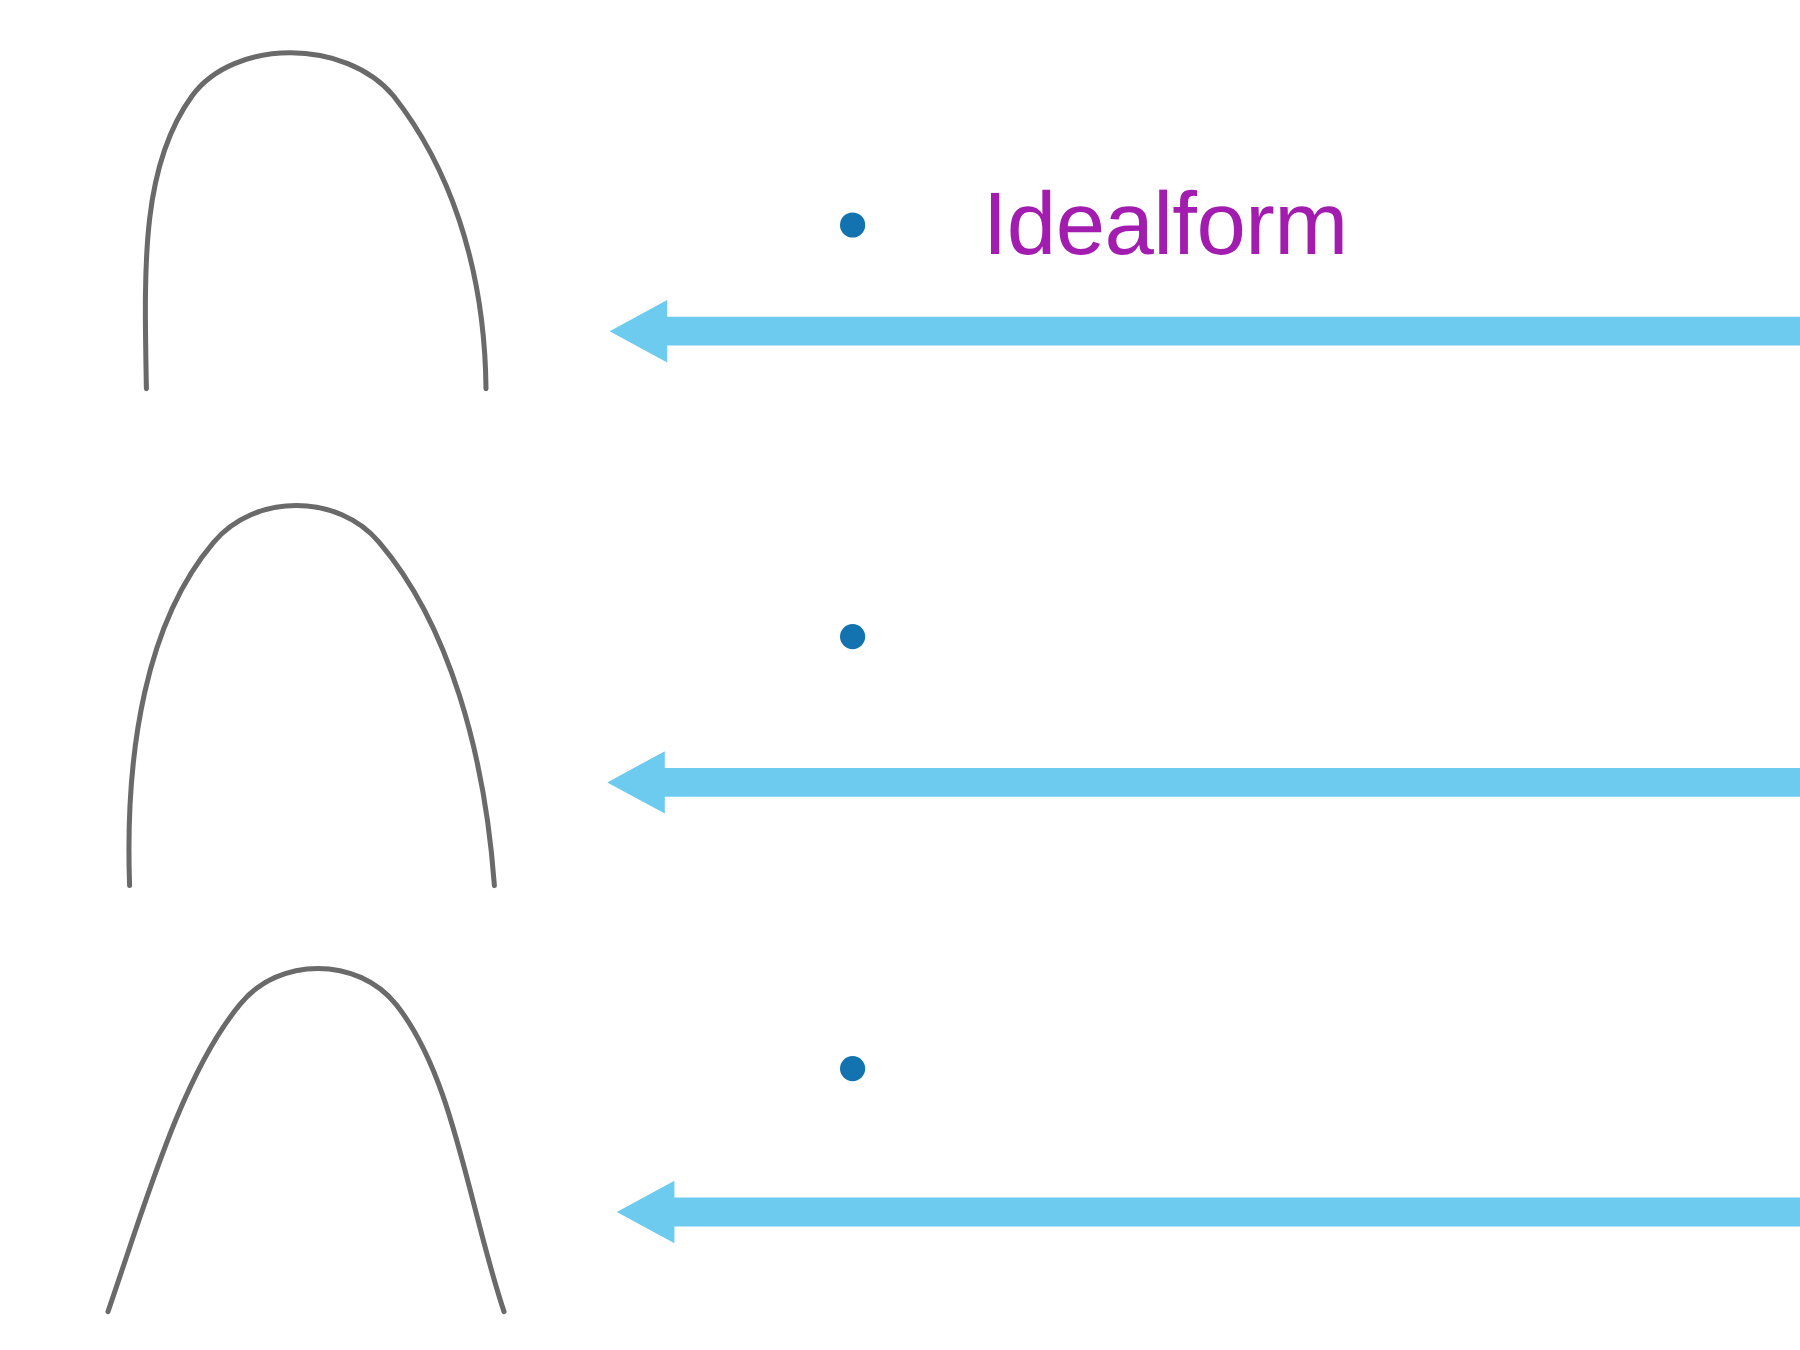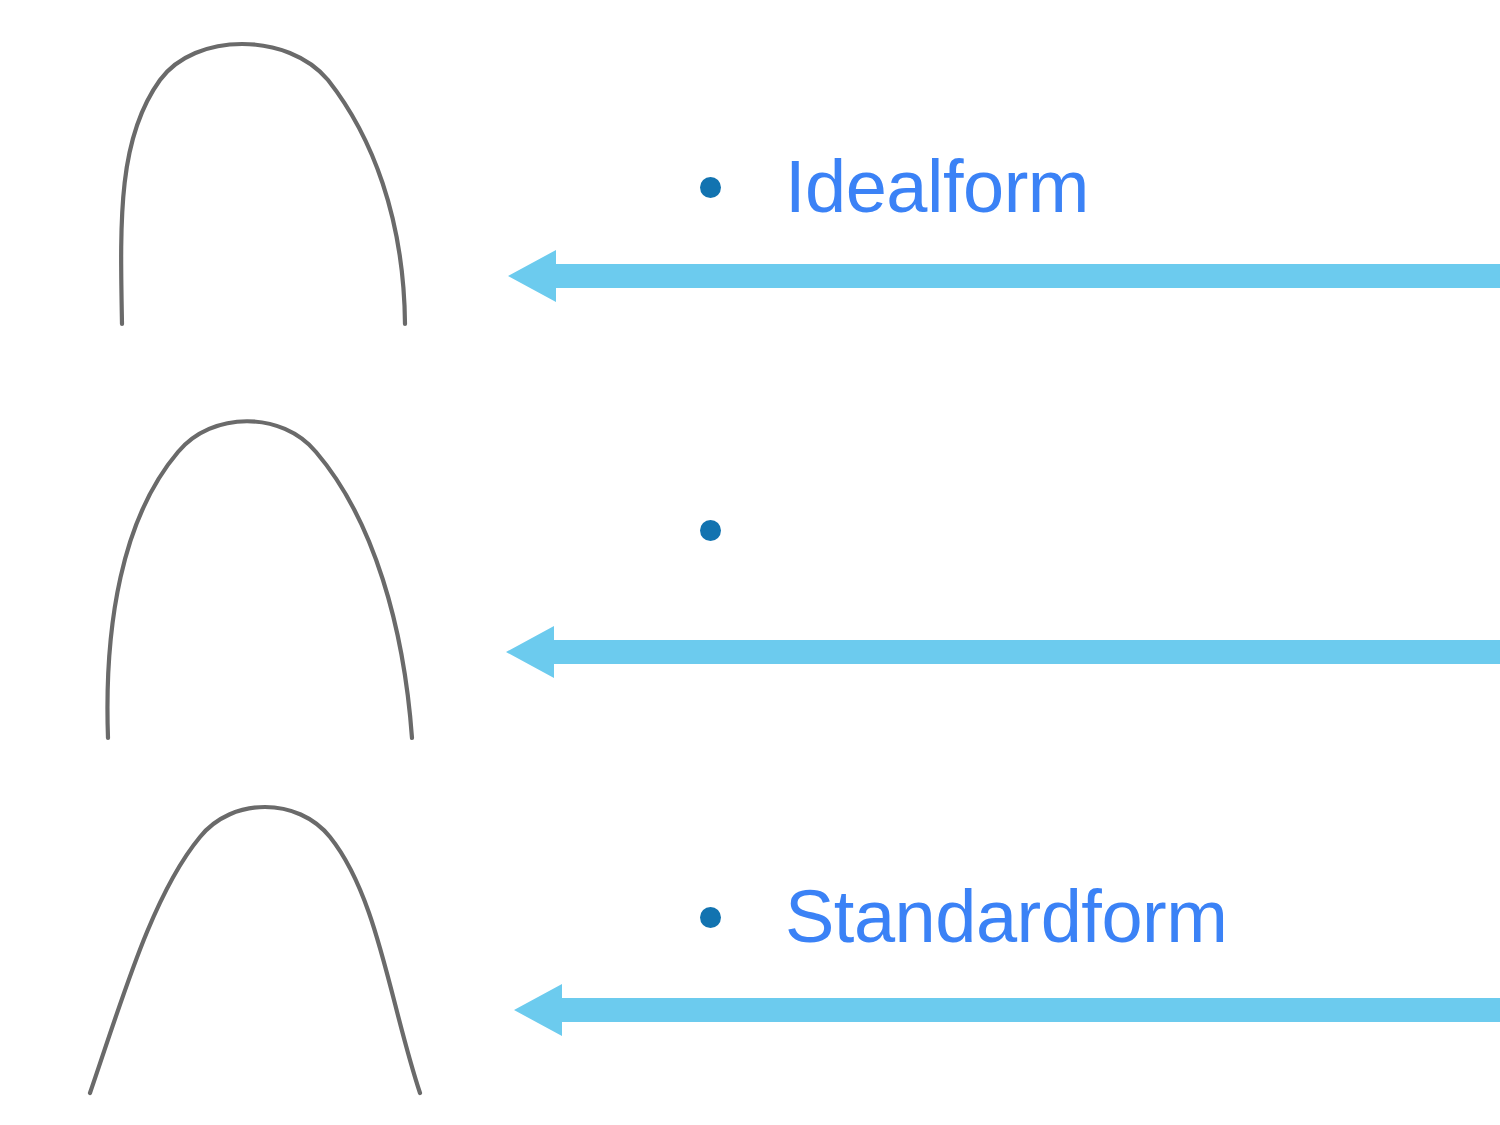--- a/index.html
+++ b/index.html
@@ -43,22 +43,22 @@
     white-space: nowrap;
   }
   .bullet-dot {
     width: 21px;
     height: 21px;
     border-radius: 50%;
     background: #1273B0;
     flex: 0 0 auto;
   }
   .bullet-label {
-    margin-left: 64px;
-    color: #3b82f6;
+    margin-left: 98px;
+    color: #a21caf;
     font-size: 74px;
     line-height: 1.0;
     font-weight: 400;
     letter-spacing: -0.5px;
   }
   #bullet-row-0 { top: 150px; }
   #bullet-row-1 { top: 520px; }
   #bullet-row-2 { top: 880px; }
 
   
@@ -109,21 +109,20 @@
     <span class="bullet-dot"></span>
     <span class="bullet-label">Idealform</span>
   </div>
 
   <div class="bullet-row" id="bullet-row-1">
     <span class="bullet-dot"></span>
   </div>
 
   <div class="bullet-row" id="bullet-row-2">
     <span class="bullet-dot"></span>
-    <span class="bullet-label">Standardform</span>
   </div>
 
   <div class="arrow" id="arrow-0">
     <svg viewBox="0 0 992 56" preserveAspectRatio="none">
       <polygon points="0,28 48,2 48,16 992,16 992,40 48,40 48,54" fill="#6CCBEE"></polygon>
     </svg>
   </div>
 
   <div class="arrow" id="arrow-1">
     <svg viewBox="0 0 994 56" preserveAspectRatio="none">

